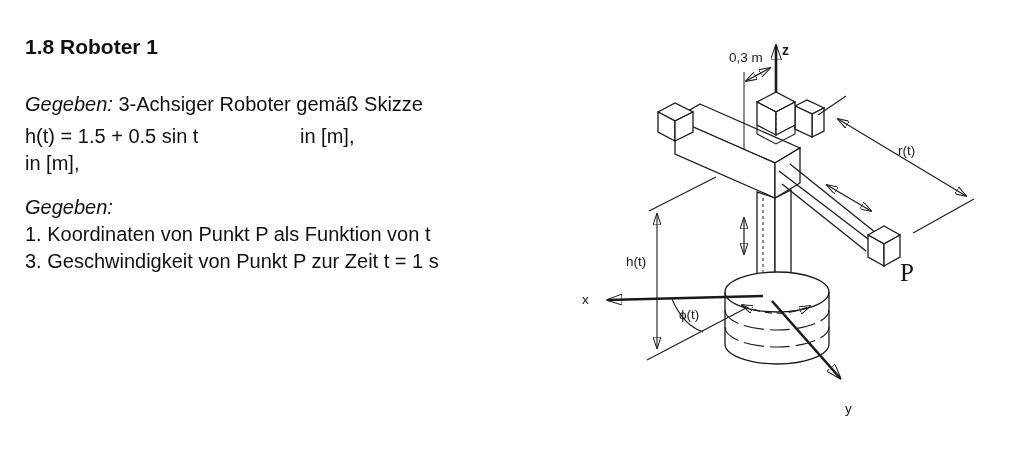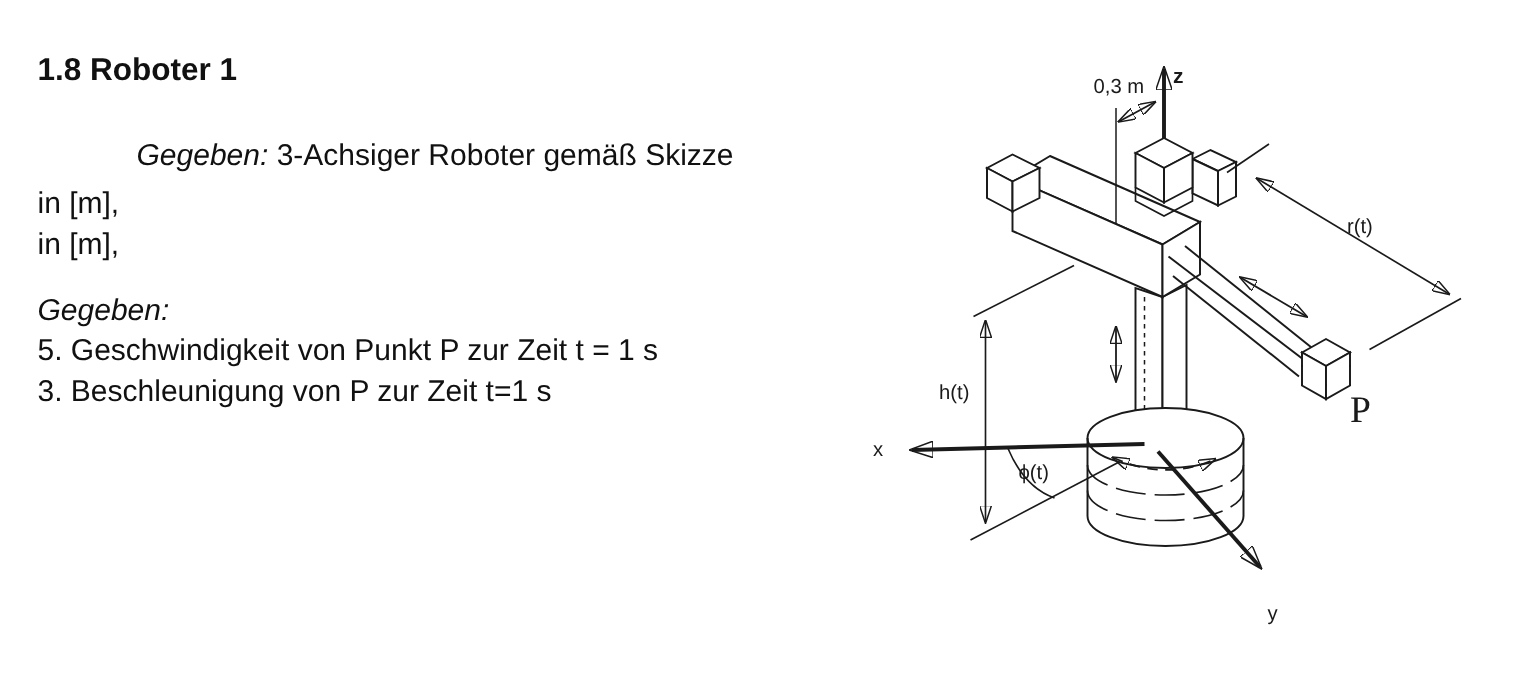--- a/index.html
+++ b/index.html
@@ -2,21 +2,21 @@
 <html><head>
 <meta charset="utf-8">
 <style>
   html, body { margin:0; padding:0; background:#ffffff; }
   .page {
     position:relative; width:1024px; height:461px; background:#ffffff;
     font-family:"Liberation Sans", sans-serif; color:#111111; overflow:hidden;
   }
   .textblock { position:absolute; left:25px; top:36px; width:530px; }
   .title { font-size:21px; font-weight:bold; line-height:22px; margin:0 0 33px 0; }
-  .given { font-size:20px; line-height:26px; margin:0;text-align:center; }
+  .given { font-size:20px; line-height:26px; margin:0; }
   .given em, .sought em { font-style:italic; font-weight:normal; }
   .eqs { margin-top:6px; font-size:20px; line-height:27px; }
   .eq-row { display:flex; }
   .eq-lhs { width:275px; }
   .sought { font-size:20px; line-height:27px; margin:17px 0 0 0; }
   .tasks { font-size:20px; line-height:26.5px; margin:0; }
   .sketch { position:absolute; left:575px; top:15px; }
   .sketch text { font-family:"Liberation Sans", sans-serif; fill:#1a1a1a; font-size:13.5px; }
   .sketch text.bold { font-weight:bold; font-size:14px; }
   .sketch text.serif { font-family:"Liberation Serif", serif; font-size:25px; }
@@ -28,32 +28,33 @@
 
 <div class="page">
 
   <div class="textblock">
     <h1 class="title">1.8 Roboter 1</h1>
 
     <p class="given"><em>Gegeben:</em> <span>3-Achsiger Roboter gemäß Skizze</span></p>
 
     <div class="eqs">
       <div class="eq-row">
+        <span class="eq-lhs">h(t) = 1.5 + 0.5 sin t</span>
         <span class="eq-unit">in [m],</span>
       </div>
       <div class="eq-row">
         <span class="eq-unit">in [m],</span>
       </div>
     </div>
 
     <p class="sought"><em>Gegeben:</em></p>
 
     <div class="tasks">
-      <div>5. Geschwindigkeit von Punkt P zur Zeit t = 1 s</div>
-      <div>3. Beschleunigung von P zur Zeit t=1 s</div>
+      <div>1. Koordinaten von Punkt P als Funktion von t</div>
+      <div>3. Geschwindigkeit von Punkt P zur Zeit t = 1 s</div>
     </div>
   </div>
 
   <svg class="sketch" width="445" height="410" viewBox="575 15 445 410">
     <defs>
       <marker id="axisArrow" markerUnits="userSpaceOnUse" markerWidth="16" markerHeight="11" refX="14" refY="5.5" orient="auto">
         <path d="M0,0 L16,5.5 L0,11 Z" fill="#1a1a1a" stroke="none"></path>
       </marker>
       <marker id="dimArrow" markerUnits="userSpaceOnUse" markerWidth="12" markerHeight="8" refX="11" refY="4" orient="auto">
         <path d="M0,0 L12,4 L0,8 Z" fill="#1a1a1a" stroke="none"></path>

